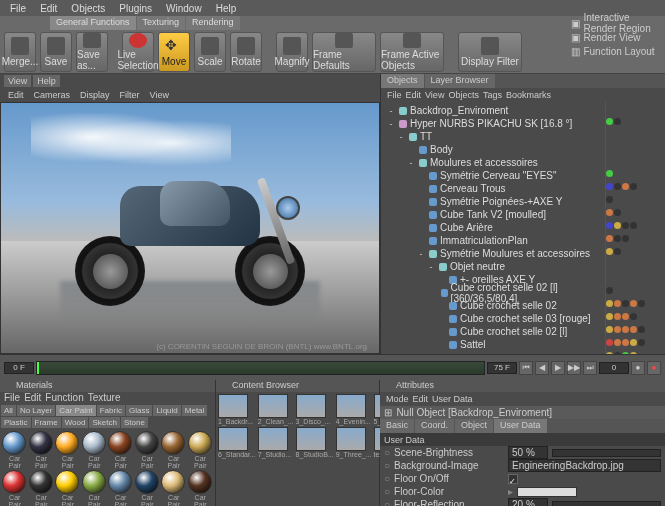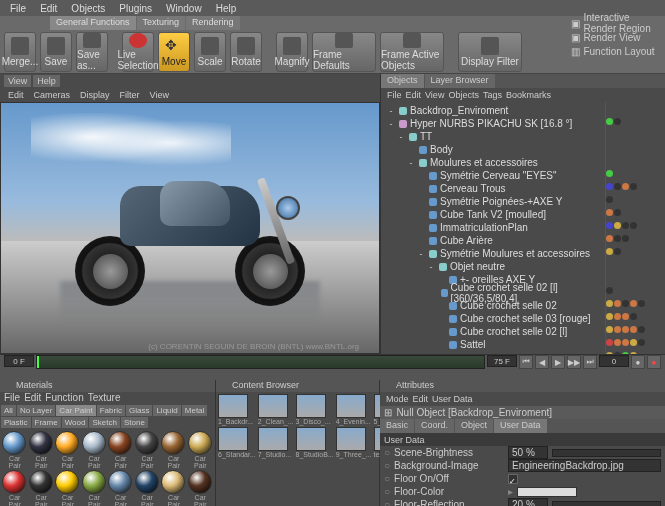--- a/index.html
+++ b/index.html
@@ -29,38 +29,38 @@
 .motorcycle { position: absolute; left: 50%; top: 50%; transform: translate(-50%,-45%); width: 260px; height: 160px; }
 .bike-body { position: absolute; left: 60px; top: 30px; width: 140px; height: 60px; background: linear-gradient(135deg,#556677,#223344); border-radius: 20px 30px 15px 10px; }
 .bike-tank { position: absolute; left: 100px; top: 25px; width: 70px; height: 45px; background: linear-gradient(135deg,#8899aa,#445566); border-radius: 15px 25px 10px 10px; }
 .wheel { position: absolute; width: 70px; height: 70px; background: radial-gradient(circle, #555 30%, #222 32%, #333 55%, #111 58%, #222 100%); border-radius: 50%; bottom: 10px; }
 .wheel.front { right: 15px; }
 .wheel.rear { left: 15px; }
 .wheel::after { content: ''; position: absolute; inset: 25%; background: radial-gradient(circle,#999,#444); border-radius: 50%; }
 .fork { position: absolute; right: 40px; top: 20px; width: 8px; height: 90px; background: linear-gradient(#ccc,#666); transform: rotate(-20deg); border-radius: 3px; }
 .headlight { position: absolute; right: 20px; top: 40px; width: 24px; height: 24px; background: radial-gradient(circle,#aaccee,#336699); border-radius: 50%; border: 2px solid #444; }
 .reflection { position: absolute; bottom: -5px; left: 0; right: 0; height: 40px; background: linear-gradient(rgba(80,90,100,0.4),transparent); filter: blur(2px); }
-.vp-credit { position: absolute; bottom: 2px; right: 20px; font-size: 8px; color: #999; margin-top: 45px; }
+.vp-credit { position: absolute; bottom: 2px; right: 12px; font-size: 8px; color: #999; margin-top: 45px; }
 .objects-panel { flex: 1; background: #4a4a4a; display: flex; flex-direction: column; border-left: 1px solid #333; }
 .panel-tabs { height: 14px; display: flex; gap: 1px; background: #555; }
 .panel-tabs span { padding: 1px 6px; font-size: 9px; background: #666; }
 .panel-tabs span.active { background: #777; }
 .panel-menu { height: 14px; display: flex; gap: 4px; padding: 0 6px; align-items: center; }
 .panel-menu span { font-size: 9px; }
 .tree { flex: 1; overflow-y: auto; background: #4a4a4a; padding: 2px; }
 .tree-row { display: flex; align-items: center; height: 13px; font-size: 9px; color: #ddd; gap: 3px; }
 .tree-row .indent { display: inline-block; }
 .tree-toggle { width: 10px; height: 10px; display: inline-flex; align-items: center; justify-content: center; font-size: 9px; color: #ccc; }
 .tree-icon { width: 8px; height: 8px; background: #6699cc; border-radius: 2px; }
 .tree-icon.grp { background: #88cccc; }
 .tree-icon.hn { background: #cc99cc; }
 .dot { width: 7px; height: 7px; border-radius: 50%; }
 .dot.r { background: #cc4444; } .dot.g { background: #44cc44; } .dot.b { background: #4444cc; } .dot.y { background: #ccaa44; } .dot.o { background: #cc7744; } .dot.k { background: #333; }
 .tree-panel-right { width: 60px; background: #4a4a4a; border-left: 1px solid #555; }
-.timeline { height: 26px; background: #555; display: flex; padding: 0 4px; gap: 2px; border-top: 1px solid #333; }
+.timeline { height: 26px; background: #555; display: flex; align-items: center; padding: 0 4px; gap: 2px; border-top: 1px solid #333; }
 .timeline-track { flex: 1; height: 14px; background: linear-gradient(#3a4a3a,#2a3a2a); border: 1px solid #222; position: relative; }
 .timeline-marker { position: absolute; left: 0; top: 0; bottom: 0; width: 2px; background: #44ff44; }
 .timeline input { width: 30px; height: 12px; background: #333; border: 1px solid #222; color: #ccc; font-size: 8px; text-align: center; }
 .play-btn { width: 14px; height: 14px; background: #666; border: 1px solid #444; display: flex; align-items: center; justify-content: center; font-size: 8px; }
 .bottom-area { display: flex; height: 130px; }
 .materials-panel { width: 216px; background: #4a4a4a; border-right: 1px solid #333; }
 .mat-header { height: 12px; background: #555; padding: 0 16px; font-size: 9px; }
 .mat-menu { height: 12px; display: flex; gap: 4px; padding: 0 4px; font-size: 9px; }
 .mat-tabs { display: flex; flex-wrap: wrap; gap: 1px; padding: 1px; }
 .mat-tab { padding: 1px 3px; background: #666; font-size: 8px; }
@@ -260,27 +260,27 @@
           <div class="tree-row">
             <span class="indent" style="width:30px"></span>
             <span class="tree-toggle"></span>
             <span class="tree-icon "></span>
             <span>Cube Tank V2 [moulled]</span>
           </div>
           <div class="tree-row">
             <span class="indent" style="width:30px"></span>
             <span class="tree-toggle"></span>
             <span class="tree-icon "></span>
+            <span>Cube Arière</span>
+          </div>
+          <div class="tree-row">
+            <span class="indent" style="width:30px"></span>
+            <span class="tree-toggle"></span>
+            <span class="tree-icon "></span>
             <span>ImmatriculationPlan</span>
-          </div>
-          <div class="tree-row">
-            <span class="indent" style="width:30px"></span>
-            <span class="tree-toggle"></span>
-            <span class="tree-icon "></span>
-            <span>Cube Arière</span>
           </div>
           <div class="tree-row">
             <span class="indent" style="width:30px"></span>
             <span class="tree-toggle">-</span>
             <span class="tree-icon grp"></span>
             <span>Symétrie Moulures et accessoires</span>
           </div>
           <div class="tree-row">
             <span class="indent" style="width:40px"></span>
             <span class="tree-toggle">-</span>

